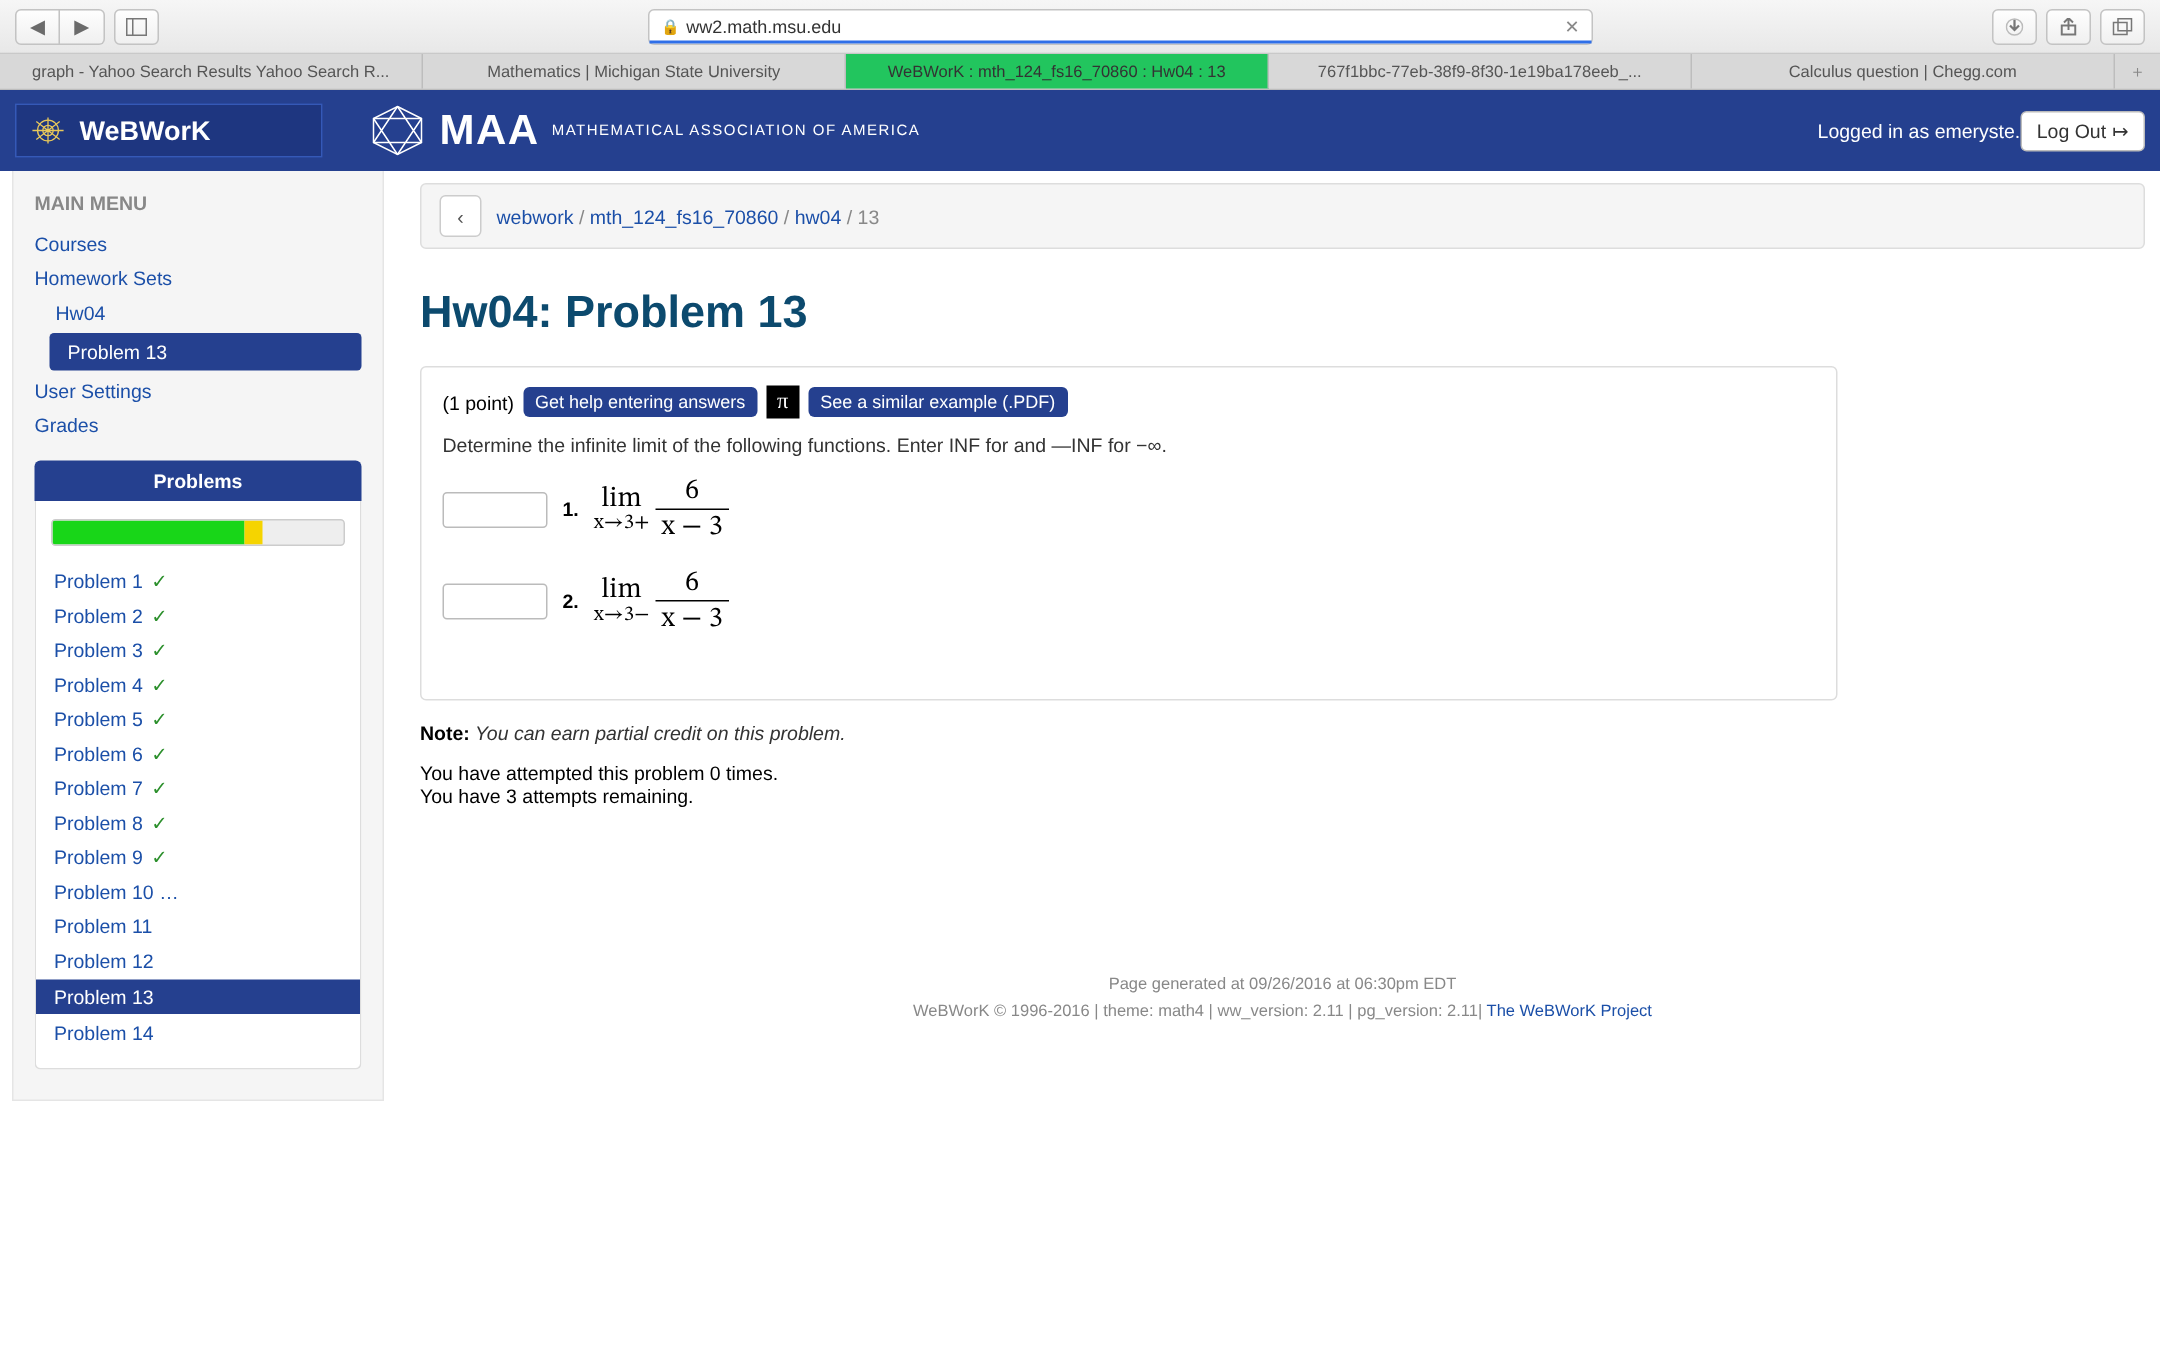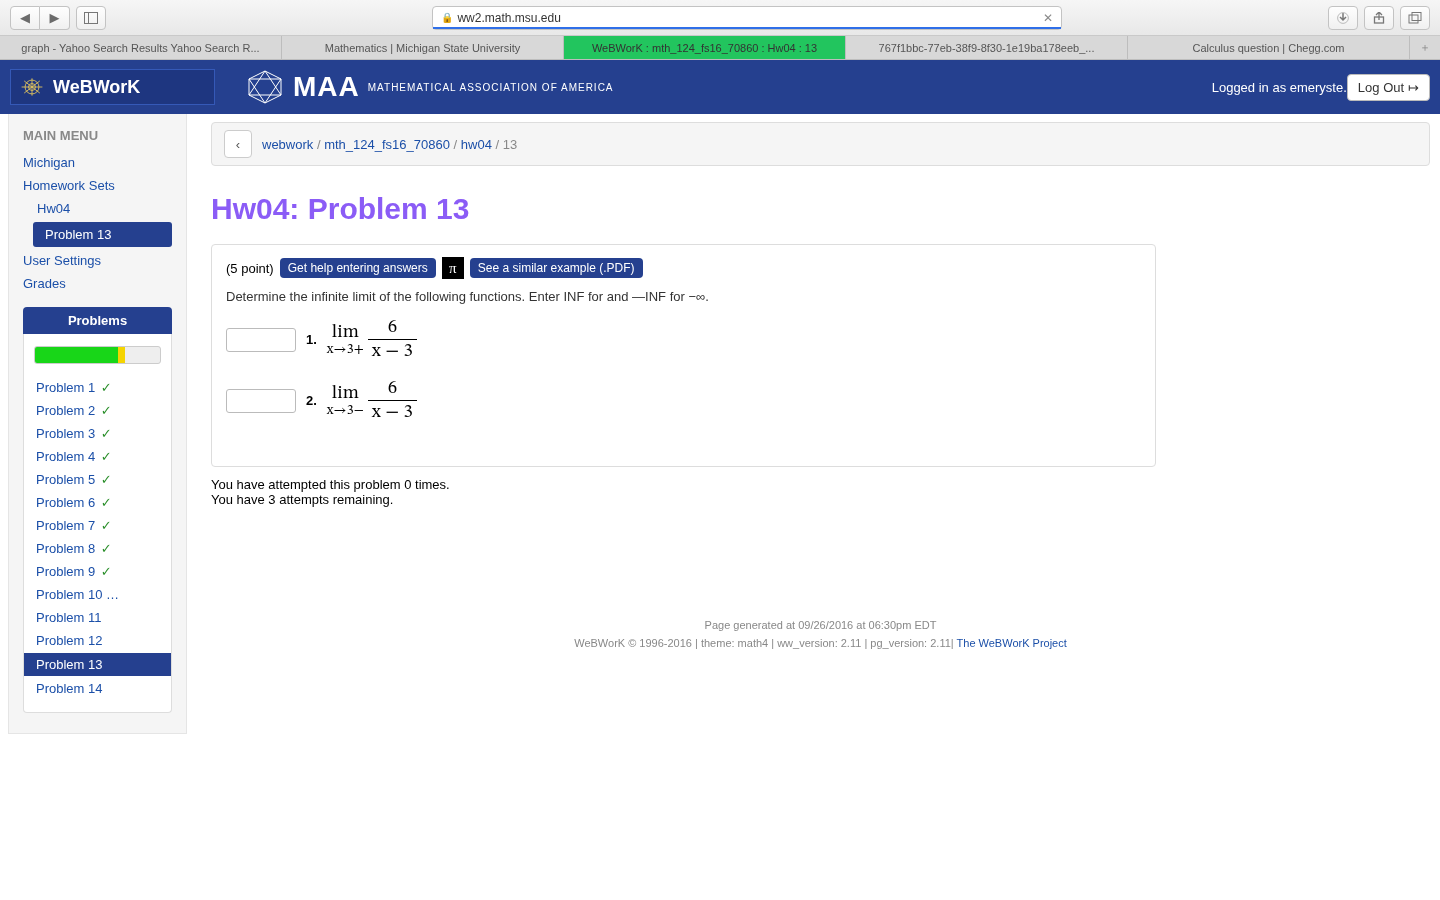--- a/index.html
+++ b/index.html
@@ -101,21 +101,21 @@
 .maa-small { font-size: 10px; letter-spacing: 1px; }
 .hdr-right { margin-left: auto; display:flex; align-items:center; color:#fff; font-size:13px;}
 .logout-btn {
   background:#fff; border:1px solid #bbb; border-radius:4px;
   padding:5px 10px; font-size:13px; color:#333; display:flex; align-items:center; gap:4px;
 }
 
 
 .page { display:flex; }
 .sidebar {
-  width: 179px;
+  width: 248px;
   background: #f5f5f5;
   border: 1px solid #e5e5e5;
   border-top: none;
   margin: 0 0 0 8px;
   padding: 10px 0 20px;
 }
 .content { flex:1; padding: 0 10px 0 24px; }
 
 .side-title { color:#888; font-weight:bold; font-size:13px; padding:4px 14px 8px; }
 .side-link { display:block; color:#1b4fa8; padding:4px 14px; font-size:13px; text-decoration:none; }
@@ -151,21 +151,21 @@
   padding:7px 12px;
   display:flex; align-items:center; gap:10px;
 }
 .bc-btn {
   width:28px; height:28px; background:#fff; border:1px solid #ccc; border-radius:4px;
   display:flex; align-items:center; justify-content:center; color:#555;
 }
 .bc a { color:#1b4fa8; text-decoration:none; }
 .bc .sep, .bc .cur { color:#888; }
 
-h2.page-title { font-size:30px; font-weight:bold; margin:26px 0 18px; color:#8b5cf6; }
+h2.page-title { font-size:30px; font-weight:bold; margin:26px 0 18px; color:#0c4a6e; }
 
 .btn-row { display:flex; gap:6px; margin-bottom:10px; }
 .ww-btn {
   background:#25408f; color:#fff; border:none; border-radius:4px;
   padding:6px 14px; font-size:14px; cursor:pointer;
 }
 .ww-btn.disabled { background:#fff; color:#aaa; border:1px solid #ccc; cursor:default; }
 .ww-btn-sm { padding:3px 8px; font-size:12px; }
 
 .problem-box {
@@ -288,21 +288,21 @@
       <span>Log Out</span>
       <span>↦</span>
     </button>
   </div>
 </div>
 
 <div class="page">
 
   <div class="sidebar">
     <div class="side-title">MAIN MENU</div>
-    <a class="side-link">Michigan</a>
+    <a class="side-link">Courses</a>
     <a class="side-link">Homework Sets</a>
     <a class="side-link indent1">Hw04</a>
     <span class="side-sel">Problem 13</span>
     <a class="side-link">User Settings</a>
     <a class="side-link">Grades</a>
 
     <div class="panel-wrap">
       <div class="panel-hdr">Problems</div>
       <div class="panel-body">
         <div class="progress-bar">
@@ -343,21 +343,21 @@
         <span class="sep"> / </span>
         <span class="cur">13</span>
       </div>
     </div>
 
     <h2 class="page-title">Hw04: Problem 13</h2>
 
 
     <div class="problem-box">
       <div class="pb-top">
-        <span>(5 point)</span>
+        <span>(1 point)</span>
         <button class="ww-btn ww-btn-sm">Get help entering answers</button>
         <span class="pi-badge">π</span>
         <button class="ww-btn ww-btn-sm">See a similar example (.PDF)</button>
       </div>
       <div class="instr">Determine the infinite limit of the following functions. Enter INF for  and —INF for  −∞.</div>
 
       <div class="q-row">
         <input class="ans-box" style="">
         <span class="q-num">1.</span>
         <span class="math">
@@ -381,20 +381,23 @@
               <span class="bot">x→3−</span>
             </span>
           <span class="frac">
               <span class="num">6</span>
               <span class="den">x − 3</span>
             </span>
         </span>
       </div>
     </div>
 
+    <div class="note">
+      <strong>Note:</strong><em> You can earn partial credit on this problem.</em>
+    </div>
 
 
     <div style="margin-top:10px">
       <div>You have attempted this problem 0 times.</div>
       <div>You have 3 attempts remaining.</div>
     </div>
 
     <div class="footer">
       <div>Page generated at 09/26/2016 at 06:30pm EDT</div>
       <div>

